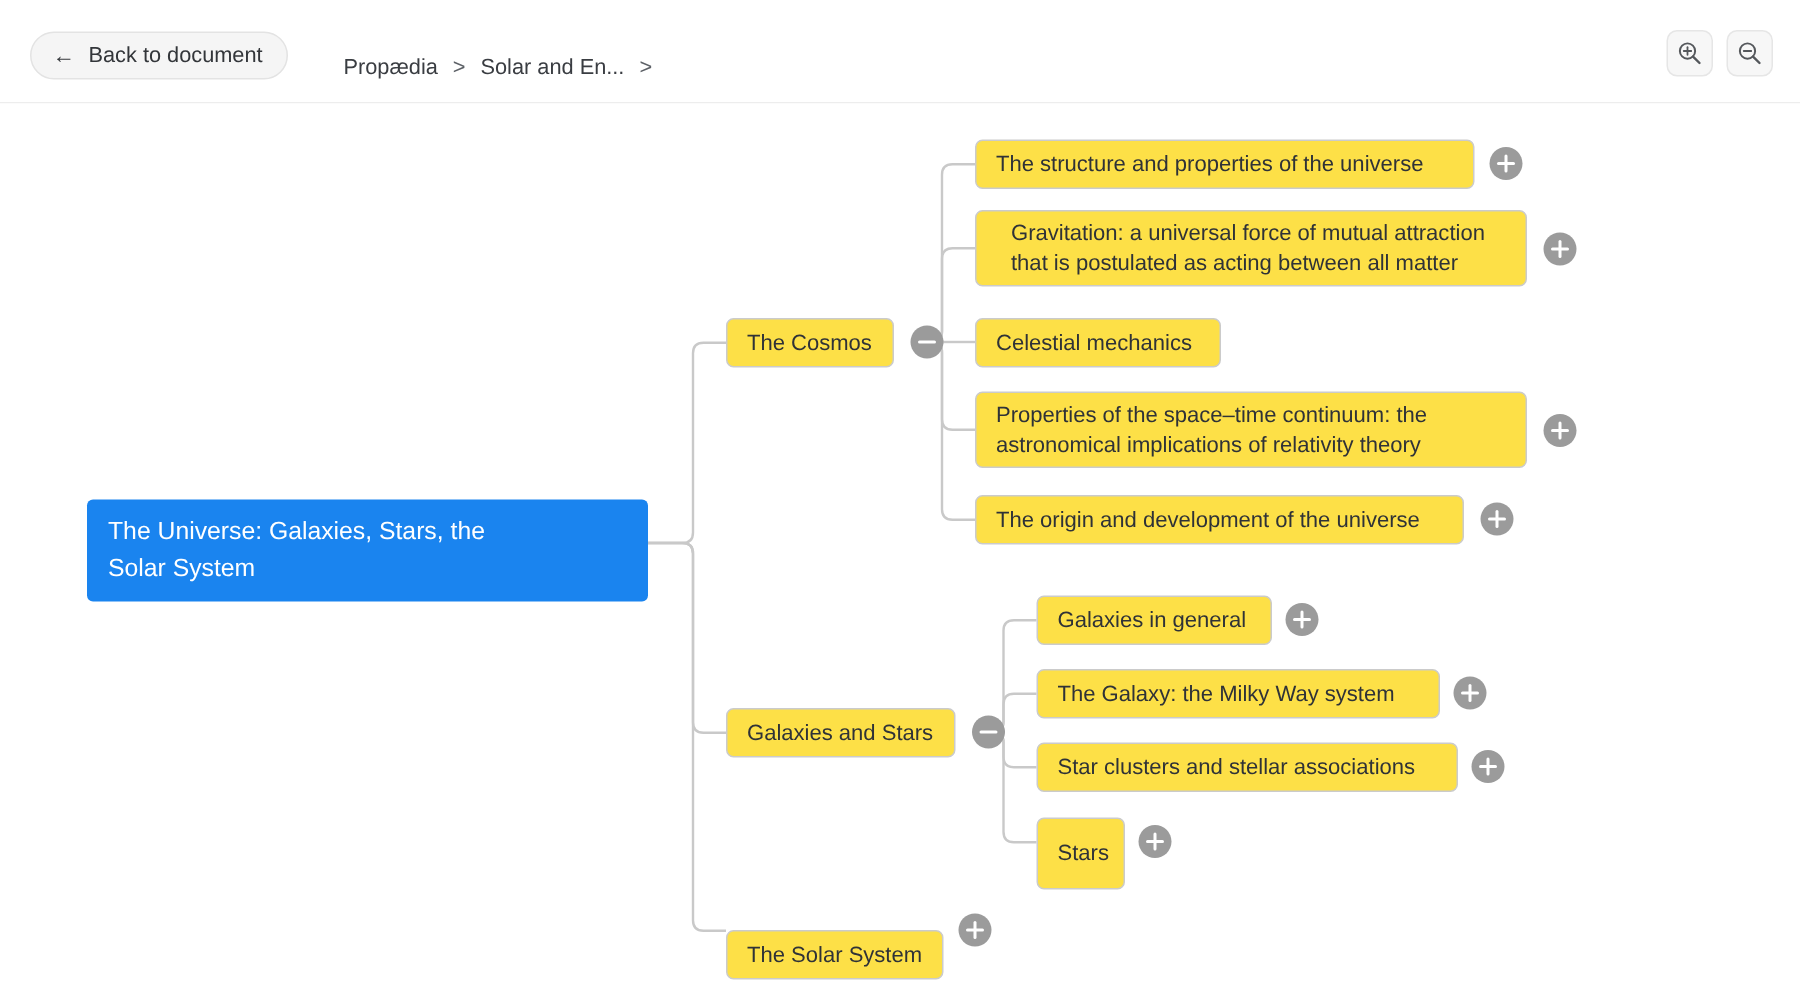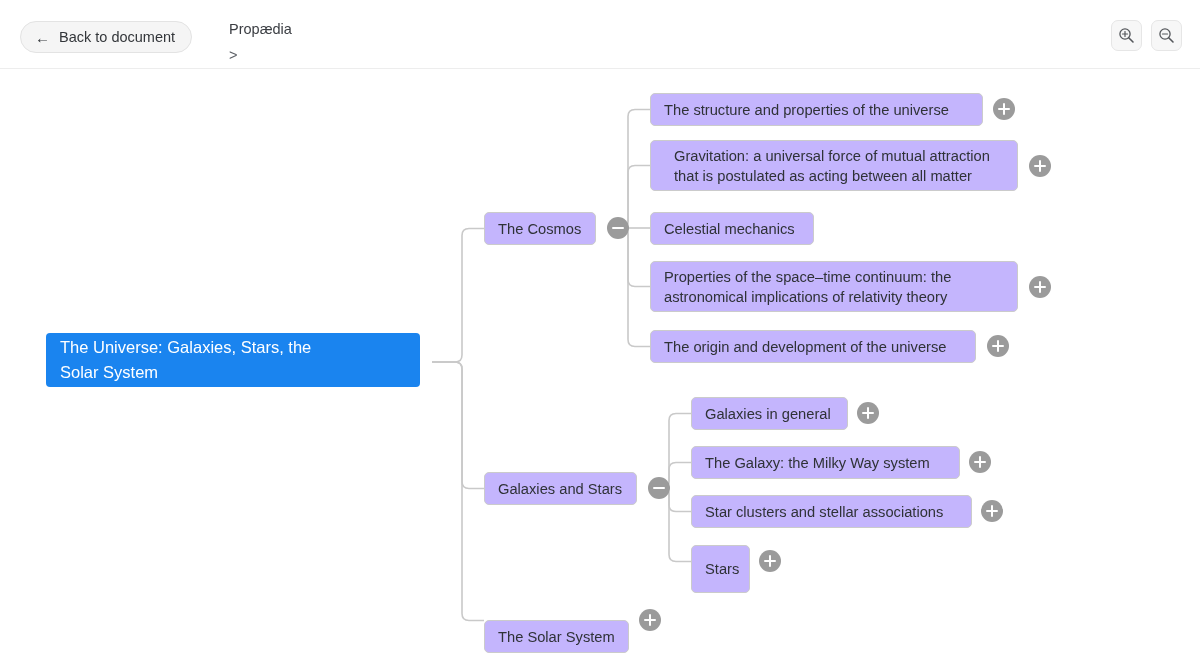--- a/index.html
+++ b/index.html
@@ -35,25 +35,24 @@
   }
   #back-button .arrow {
     font-size: 15px;
     line-height: 1;
     color: #33363a;
   }
   #breadcrumb {
     position: absolute;
     left: 229px; top: 21px;
     height: 32px;
-    display: flex; align-items: flex-start; gap: 10px;
+    display: flex; align-items: flex-end; gap: 10px;
     font-size: 14.5px;
     color: #3a3d42;
     white-space: nowrap;
-    flex-direction: column;
   }
   #breadcrumb .sep { color: #5d6167; }
   #breadcrumb .crumb { color: #3a3d42; cursor: pointer; }
 
   #zoom-controls {
     position: absolute;
     right: 18px; top: 20px;
     display: flex; gap: 9px;
   }
   .zoom-btn {
@@ -75,21 +74,21 @@
   }
   #wires {
     position: absolute; left: 0; top: 0;
     width: 1200px; height: 593px;
     pointer-events: none;
   }
 
   
   .node {
     position: absolute;
-    background: #c4b5fd;
+    background: #fde047;
     border: 1px solid #cbcbcb;
     border-radius: 5px;
     color: #2f3237;
     font-size: 14.7px;
     line-height: 20px;
     display: flex;
     align-items: center;
     padding: 0 13px;
     cursor: pointer;
     white-space: pre-line;
@@ -175,21 +174,21 @@
       <path d="M629 159 H621 Q628 159 628 166 V210.5 Q628 217.5 635 217.5 H650" fill="none" stroke="#c9c9c9" stroke-width="1.6"></path>
       <path d="M629 159 H621 Q628 159 628 166 V270.5 Q628 277.5 635 277.5 H650" fill="none" stroke="#c9c9c9" stroke-width="1.6"></path>
       <path d="M432 293 H455 Q462 293 462 300 V412.5 Q462 419.5 469 419.5 H484" fill="none" stroke="#c9c9c9" stroke-width="1.6"></path>
       <path d="M670 419 H662 Q669 419 669 412 V351.5 Q669 344.5 676 344.5 H691" fill="none" stroke="#c9c9c9" stroke-width="1.6"></path>
       <path d="M670 419 H662 Q669 419 669 412 V400.5 Q669 393.5 676 393.5 H691" fill="none" stroke="#c9c9c9" stroke-width="1.6"></path>
       <path d="M670 419 H662 Q669 419 669 426 V435.5 Q669 442.5 676 442.5 H691" fill="none" stroke="#c9c9c9" stroke-width="1.6"></path>
       <path d="M670 419 H662 Q669 419 669 426 V485.5 Q669 492.5 676 492.5 H691" fill="none" stroke="#c9c9c9" stroke-width="1.6"></path>
       <path d="M432 293 H455 Q462 293 462 300 V544.5 Q462 551.5 469 551.5 H484" fill="none" stroke="#c9c9c9" stroke-width="1.6"></path>
     </svg>
   <div id="node-layer">
-      <div class="node root" style="left: 46px; top: 264px; width: 374px; height: 54px;">The Universe: Galaxies, Stars, the
+      <div class="node root" style="left: 58px; top: 264px; width: 374px; height: 68px;">The Universe: Galaxies, Stars, the
 Solar System</div>
       <div class="node" style="left: 484px; top: 143px; width: 112px; height: 33px;">The Cosmos</div>
       <div class="toggle" style="left: 607px; top: 148px; background: rgb(155, 155, 155);"></div>
       <div class="node" style="left: 650px; top: 24px; width: 333px; height: 33px;">The structure and properties of the universe</div>
       <div class="toggle plus" style="left: 993px; top: 29px; background: rgb(155, 155, 155);"></div>
       <div class="node" style="left: 650px; top: 71px; width: 368px; height: 51px; padding-left: 23px;">Gravitation: a universal force of mutual attraction
 that is postulated as acting between all matter</div>
       <div class="toggle plus" style="left: 1029px; top: 86px; background: rgb(155, 155, 155);"></div>
       <div class="node" style="left: 650px; top: 143px; width: 164px; height: 33px;">Celestial mechanics</div>
       <div class="node" style="left: 650px; top: 192px; width: 368px; height: 51px;">Properties of the space–time continuum: the

